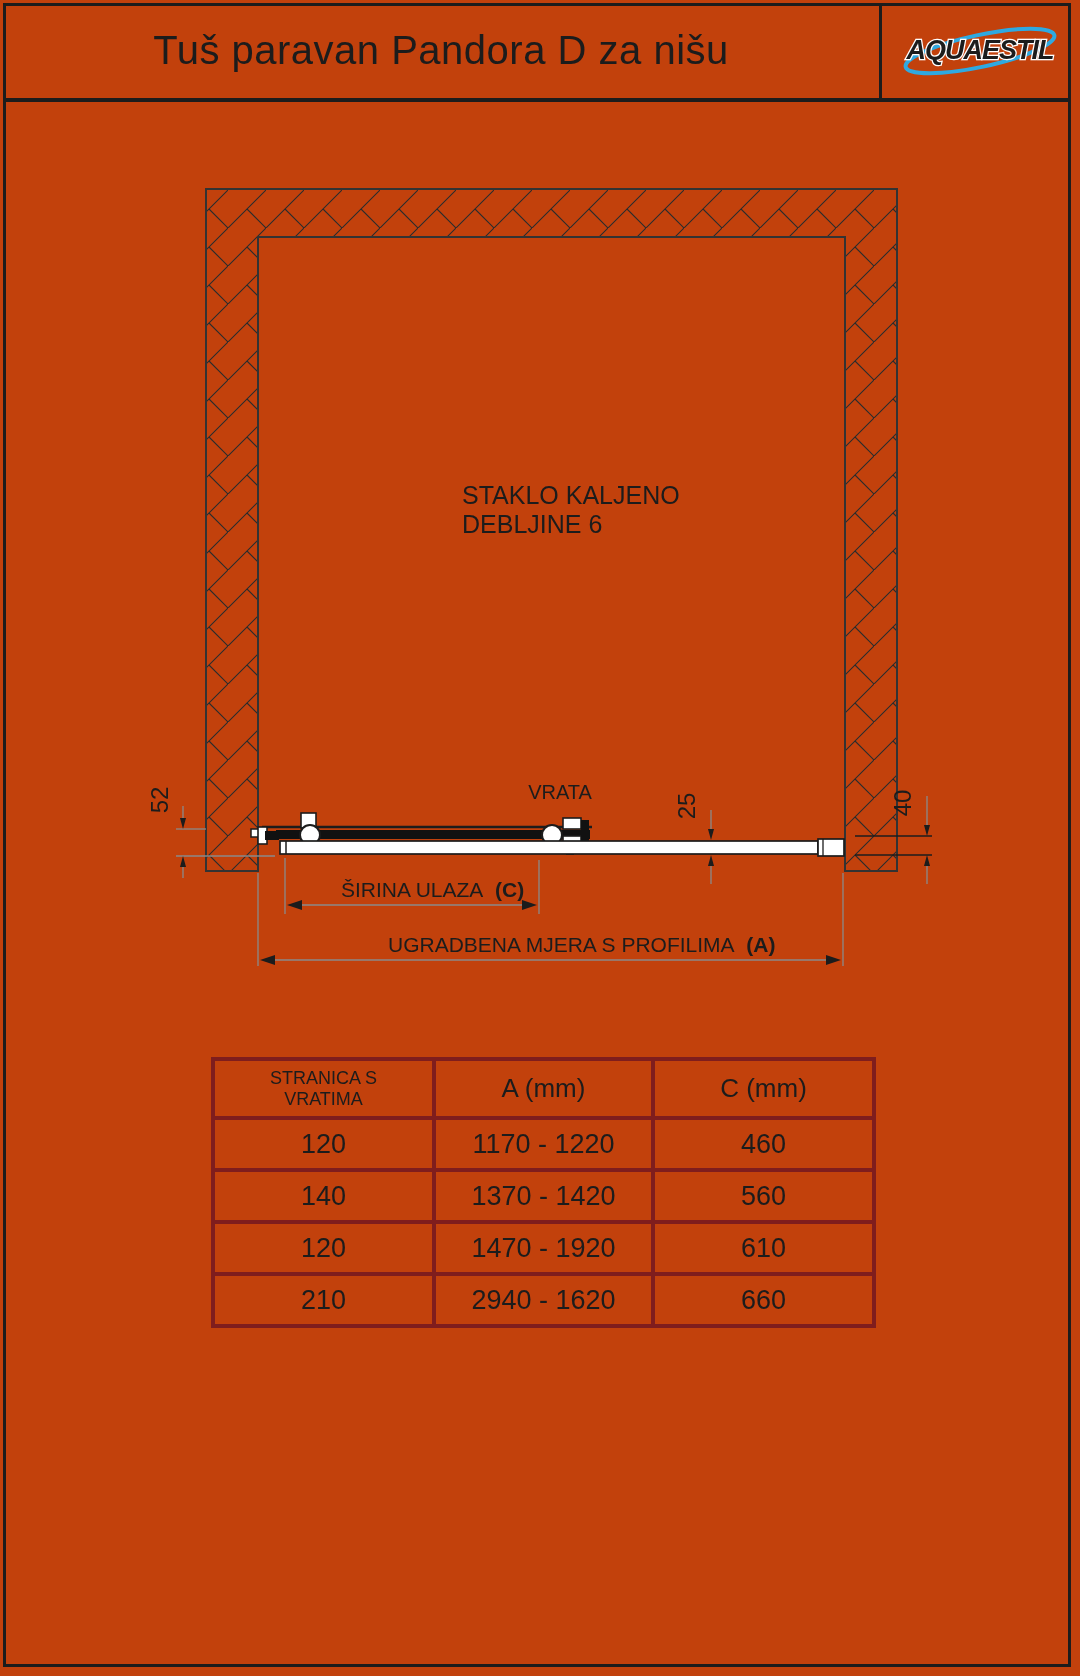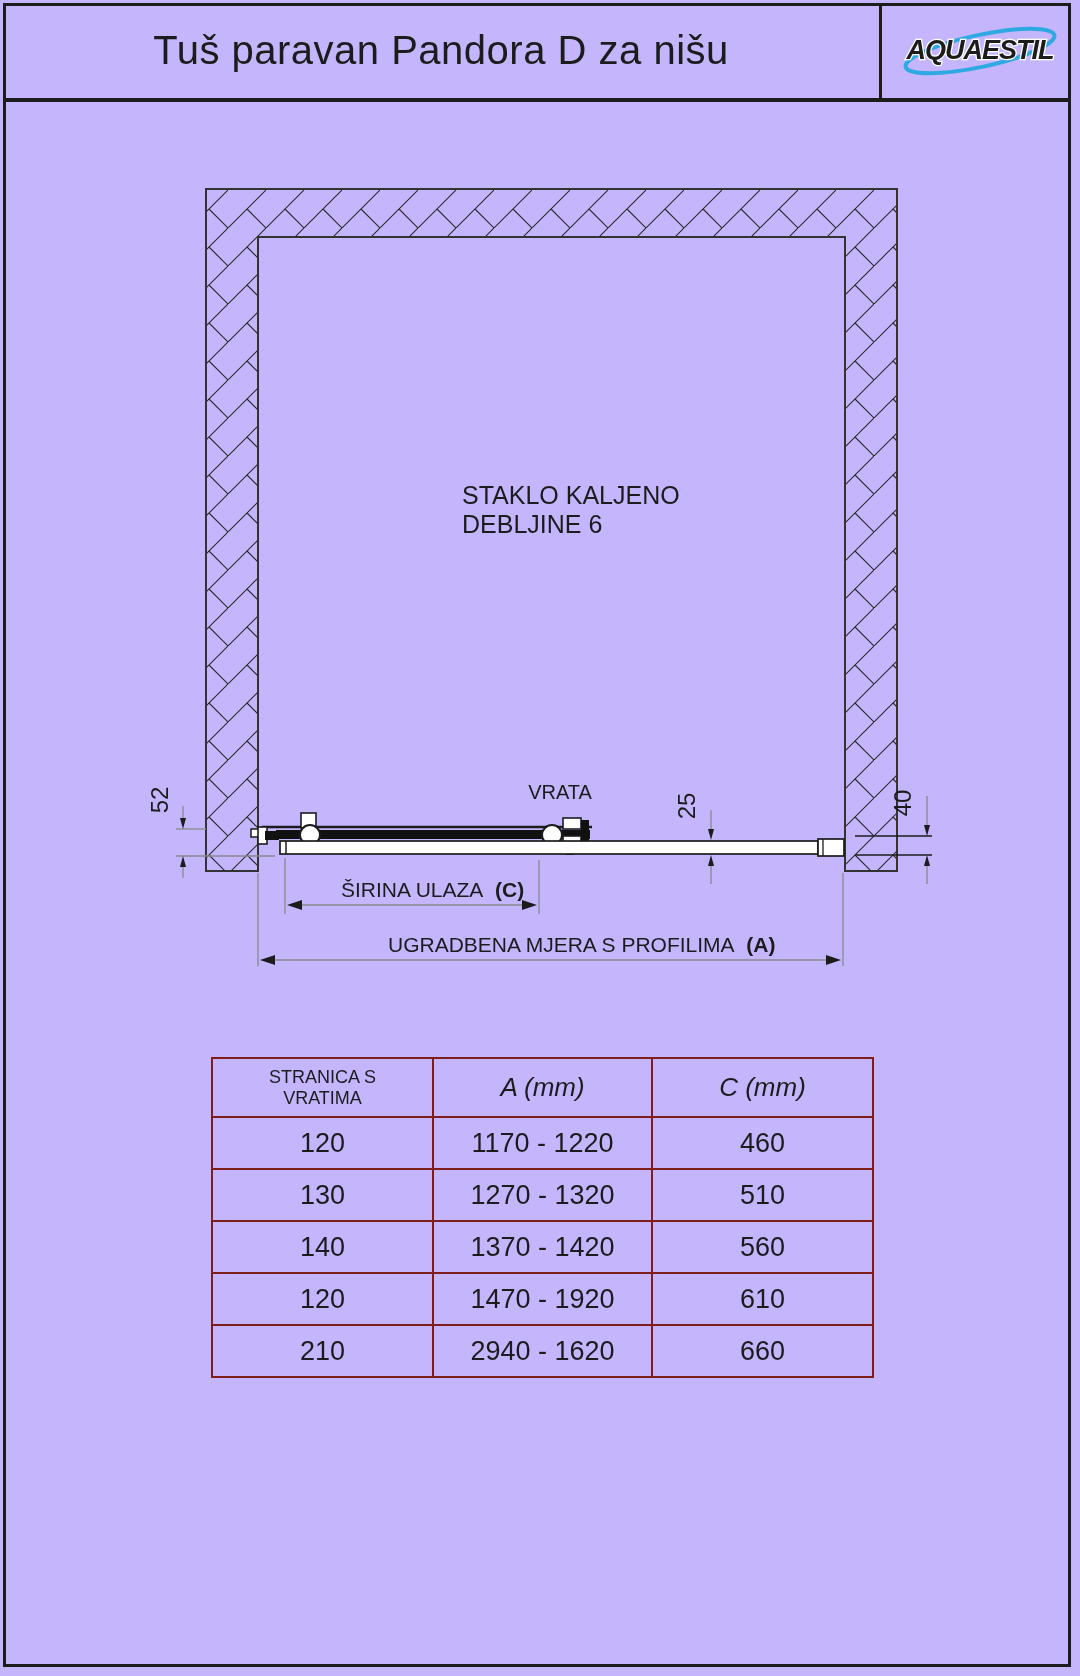--- a/index.html
+++ b/index.html
@@ -1,35 +1,35 @@
 <!DOCTYPE html>
 <html><head>
 <meta charset="utf-8">
 <style>
   html,body{margin:0;padding:0;background:#fff;}
-  .page{position:relative;width:1080px;height:1676px;background:#c4b5fd;
+  .page{position:relative;width:1080px;height:1676px;background:#c2410c;
         font-family:"Liberation Sans",sans-serif;color:#1c1c1c;overflow:hidden;}
   .page-border{position:absolute;left:3px;top:3px;width:1068px;height:1664px;
         border:3px solid #1c1c1c;box-sizing:border-box;}
   .header-rule{position:absolute;left:3px;top:98px;width:1068px;height:4px;background:#1c1c1c;}
   .header-divider{position:absolute;left:879px;top:3px;width:3px;height:95px;background:#1c1c1c;}
   .doc-title{position:absolute;left:3px;top:30px;width:876px;text-align:center;
         font-size:40px;line-height:1;letter-spacing:.5px;}
   .logo-box{position:absolute;left:888px;top:16px;width:184px;height:68px;}
   svg.drawing{position:absolute;left:0;top:0;width:1080px;height:1676px;}
   svg text{font-family:"Liberation Sans",sans-serif;fill:#1c1c1c;}
 
   table.spec{position:absolute;left:211px;top:1057px;width:661px;
         border-collapse:collapse;table-layout:fixed;}
-  table.spec th,table.spec td{border:2px solid #7f1d1d;text-align:center;
+  table.spec th,table.spec td{border:4px solid #7f1d1d;text-align:center;
         vertical-align:middle;padding:3px;font-weight:normal;}
   tr.head{height:59px;}
   tr.row{height:52px;}
   .h-small{font-size:18px;line-height:1.15;}
-  .h-big{font-size:26px;font-style:italic;}
+  .h-big{font-size:26px;}
   td{font-size:27px;}
   td.b{font-weight:bold;}
 </style>
 </head>
 <body>
 
 <div class="page">
   <div class="page-border"></div>
 
   <div class="doc-title">Tuš paravan Pandora D za nišu</div>
@@ -164,25 +164,20 @@
         <th class="h-big">C (mm)</th>
       </tr>
     </thead>
     <tbody>
       <tr class="row">
         <td class="b">120</td>
         <td>1170 - 1220</td>
         <td>460</td>
       </tr>
       <tr class="row">
-        <td class="b">130</td>
-        <td>1270 - 1320</td>
-        <td>510</td>
-      </tr>
-      <tr class="row">
         <td class="b">140</td>
         <td>1370 - 1420</td>
         <td>560</td>
       </tr>
       <tr class="row">
         <td class="b">120</td>
         <td>1470 - 1920</td>
         <td>610</td>
       </tr>
       <tr class="row">

